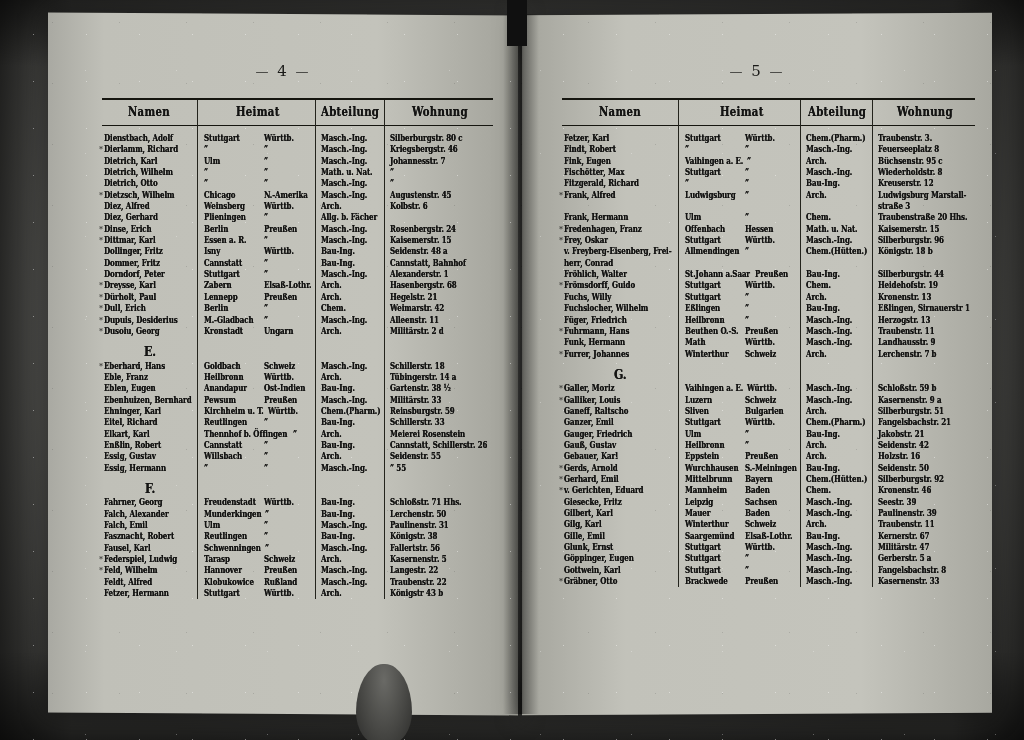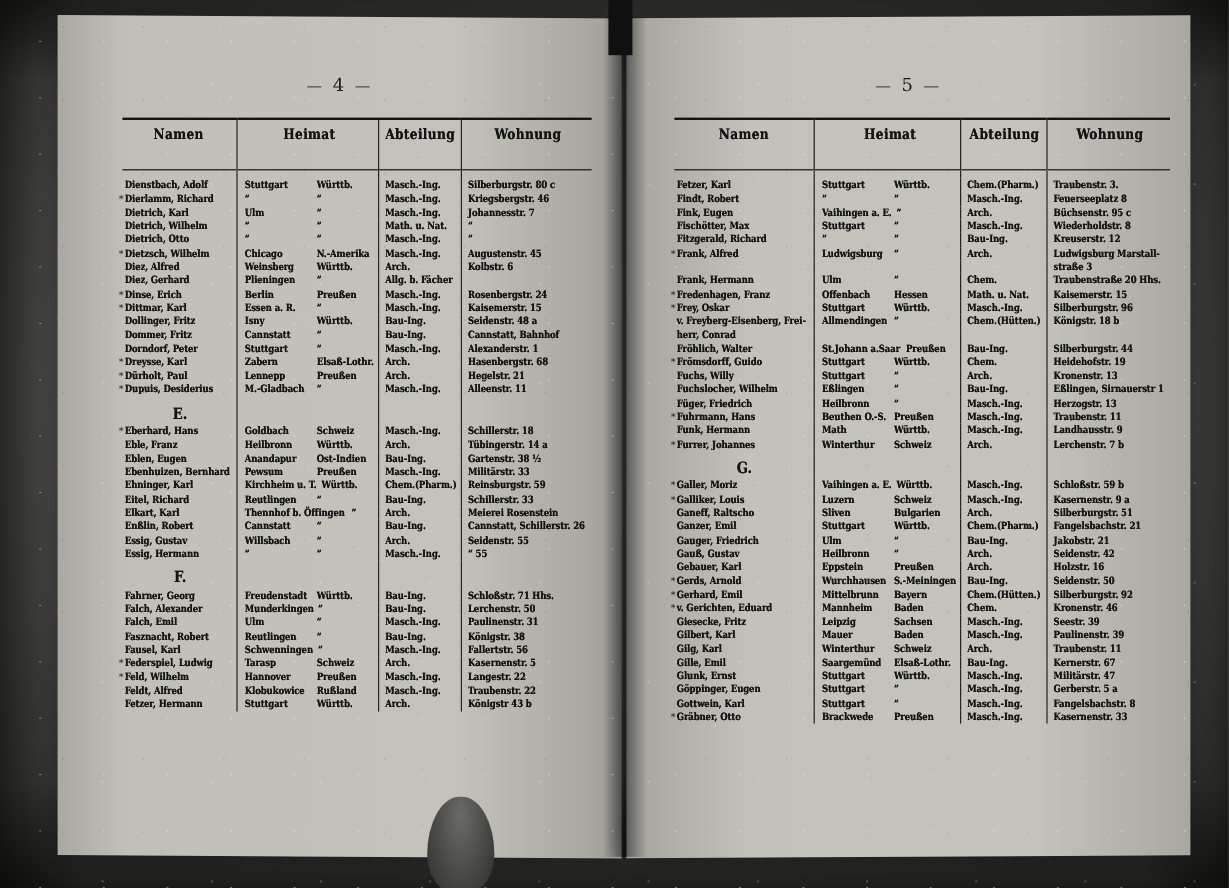--- a/index.html
+++ b/index.html
@@ -82,21 +82,21 @@
     border-collapse:collapse;
     color:#141413;
   }
   #page-right .tbl{left:40px;}
 
   .tbl .rule-top td{border-top:2.1px solid #15150f;height:0;padding:0;}
   .tbl .rule-mid td{border-top:1.6px solid #15150f;height:0;padding:0;}
 
   th{
     font-weight:normal;font-size:11.5px;
-    padding:5px 0 22px 0;letter-spacing:.3px;
+    padding:5px 0 6px 0;letter-spacing:.3px;
     font-family:"DejaVu Serif","Liberation Serif",serif;
   }
   .colline{border-left:1.1px solid #23231c;}
 
   td{
     font-size:8.4px;line-height:11.35px;vertical-align:top;
     padding:0;white-space:nowrap;letter-spacing:-0.1px;
   }
   .c-name{width:150px;padding-left:2px;}
   .c-heimat{width:104px;padding-left:6px;}
@@ -320,29 +320,51 @@
               <td class="c-heimat colline">
                 <div class="heimat-wrap">
                   <span class="h-place"><span class="fr">Lennepp</span></span>
                   <span class="h-land"><span class="fr">Preußen</span></span>
                 </div>
               </td>
               <td class="c-abt colline"><span class="fr">Arch.</span></td>
               <td class="c-wohn colline"><span class="fr">Hegelstr. 21</span></td>
             </tr>
             <tr>
+              <td class="c-name"><span class="star">*</span><span class="fr">Dull, Erich</span></td>
+              <td class="c-heimat colline">
+                <div class="heimat-wrap">
+                  <span class="h-place"><span class="fr">Berlin</span></span>
+                  <span class="h-land"><span class="fr">”</span></span>
+                </div>
+              </td>
+              <td class="c-abt colline"><span class="fr">Chem.</span></td>
+              <td class="c-wohn colline"><span class="fr">Weimarstr. 42</span></td>
+            </tr>
+            <tr>
               <td class="c-name"><span class="star">*</span><span class="fr">Dupuis, Desiderius</span></td>
               <td class="c-heimat colline">
                 <div class="heimat-wrap">
                   <span class="h-place"><span class="fr">M.-Gladbach</span></span>
                   <span class="h-land"><span class="fr">”</span></span>
                 </div>
               </td>
               <td class="c-abt colline"><span class="fr">Masch.-Ing.</span></td>
               <td class="c-wohn colline"><span class="fr">Alleenstr. 11</span></td>
+            </tr>
+            <tr>
+              <td class="c-name"><span class="star">*</span><span class="fr">Dusoiu, Georg</span></td>
+              <td class="c-heimat colline">
+                <div class="heimat-wrap">
+                  <span class="h-place"><span class="fr">Kronstadt</span></span>
+                  <span class="h-land"><span class="fr">Ungarn</span></span>
+                </div>
+              </td>
+              <td class="c-abt colline"><span class="fr">Arch.</span></td>
+              <td class="c-wohn colline"><span class="fr">Militärstr. 2 d</span></td>
             </tr>
             <tr>
               <td class="c-name sect"><span class="fr" style="font-size: 13px;">E.</span></td>
               <td class="c-heimat colline"></td>
               <td class="c-abt colline"></td>
               <td class="c-wohn colline"></td>
             </tr>
             <tr>
               <td class="c-name"><span class="star">*</span><span class="fr">Eberhard, Hans</span></td>
               <td class="c-heimat colline">

